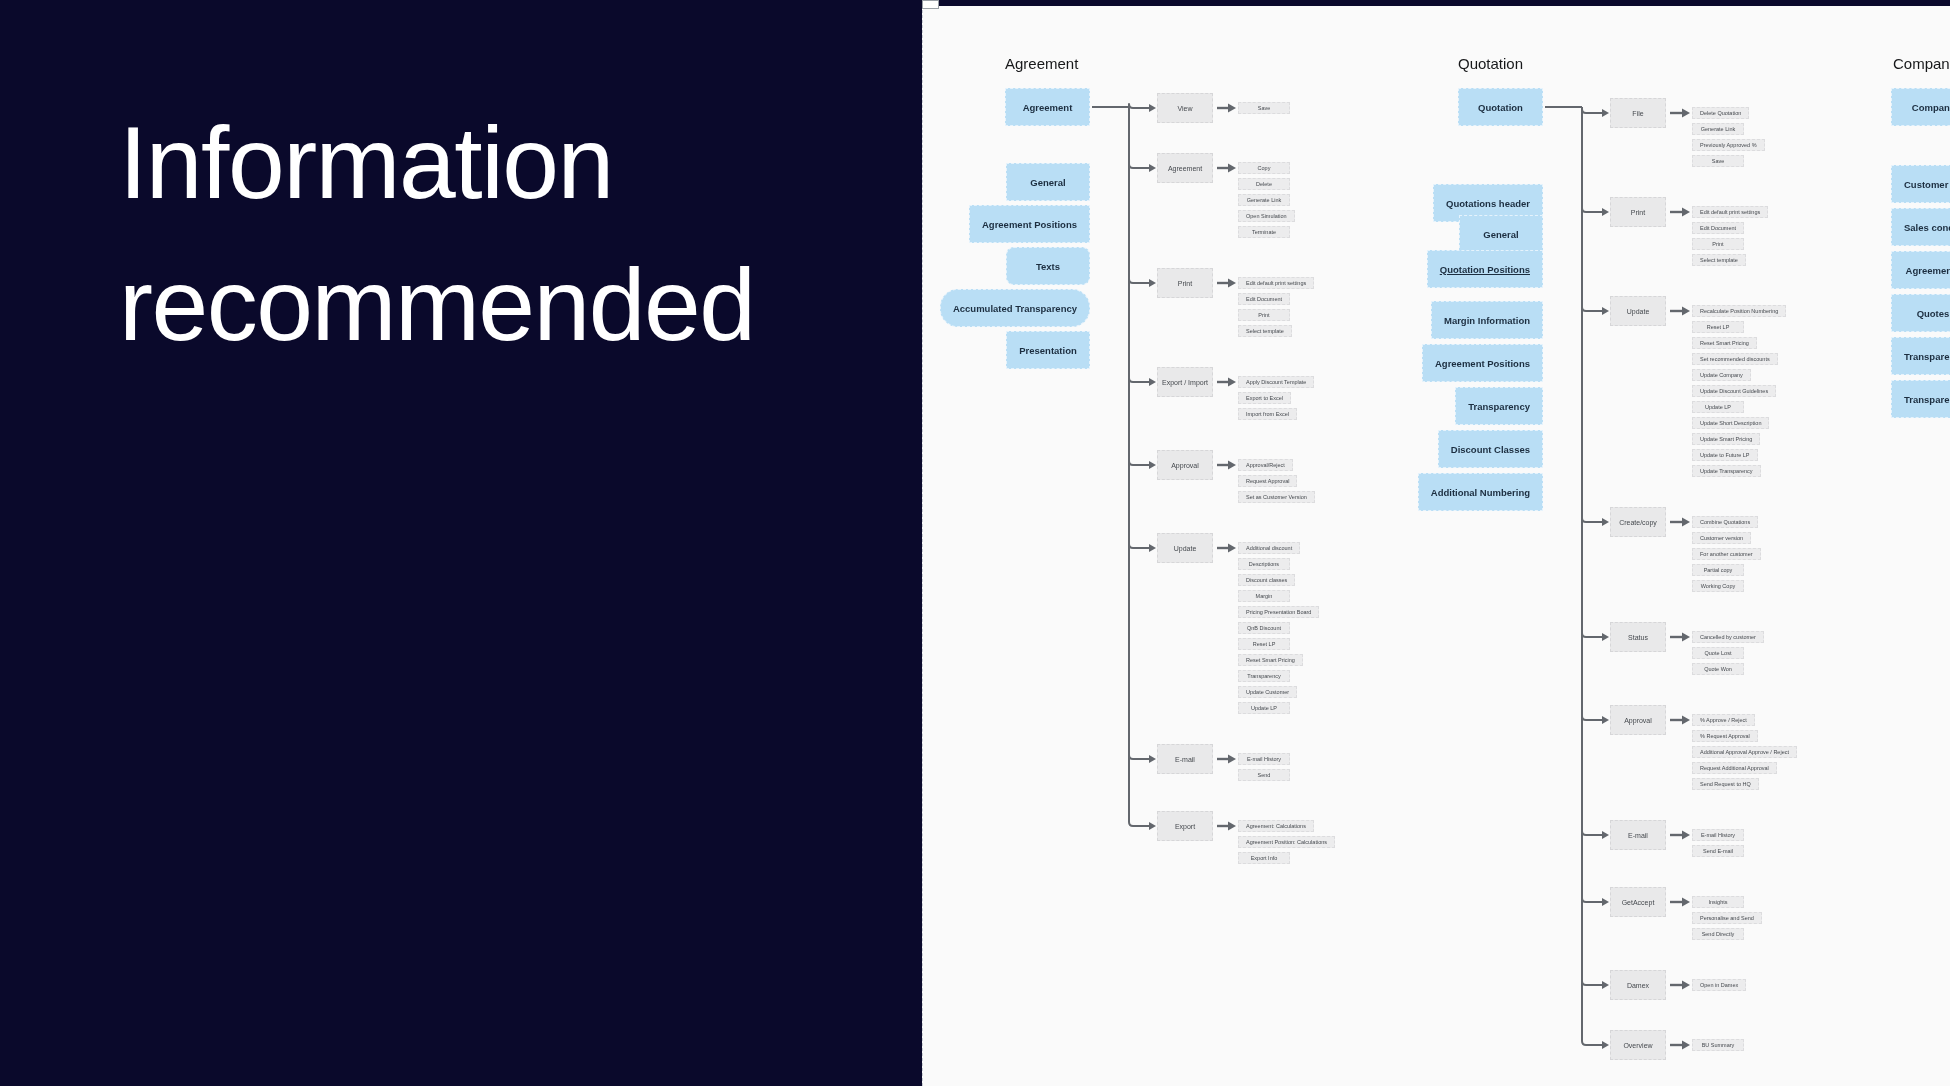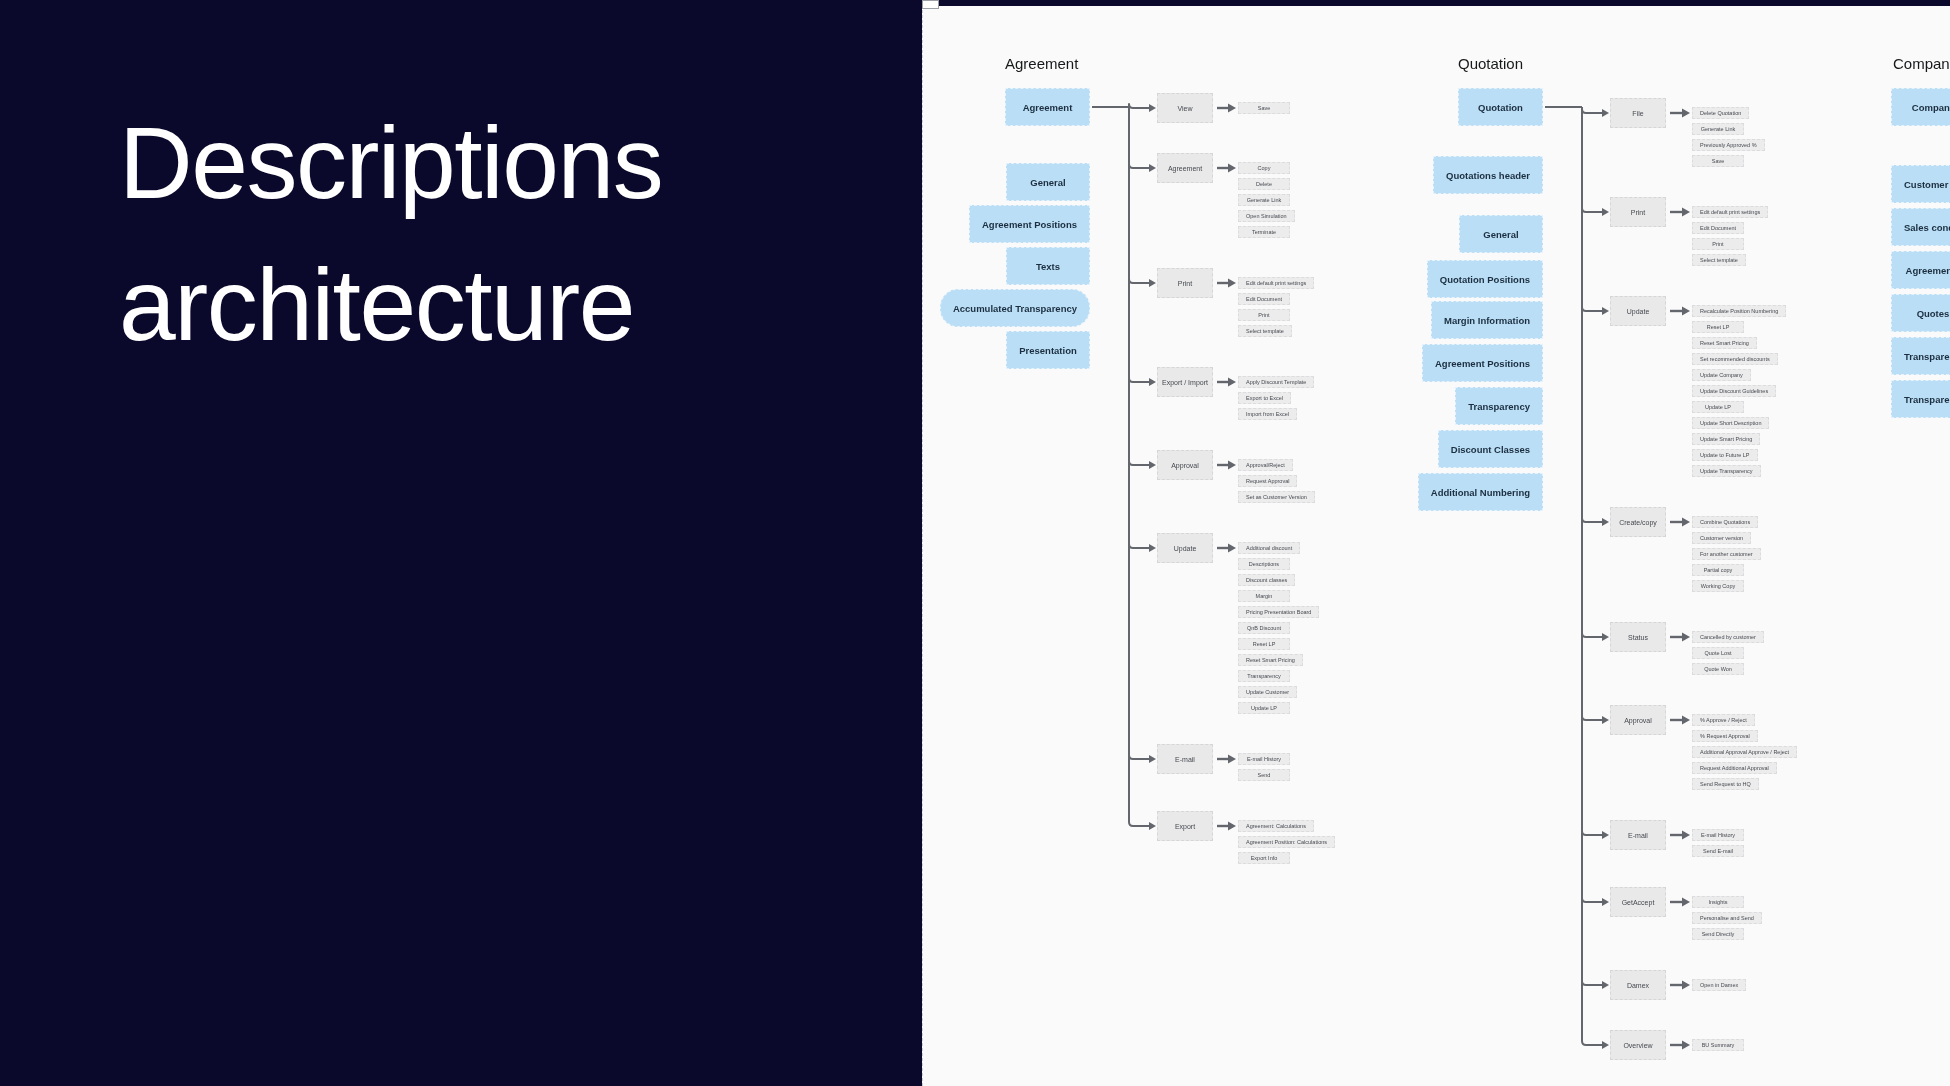--- a/index.html
+++ b/index.html
@@ -25,21 +25,21 @@
   .node.child{height:12px;min-width:52px;padding:0 7px;background:#ececed;border:1px dashed #dcdcde;
               font-size:5.5px;color:var(--node-gray-text,#45494e)}
 
   svg.connectors{position:absolute;left:0;top:0;pointer-events:none}
 </style>
 </head>
 <body>
 
 <div class="page">
   <aside class="left-panel">
-    <h1 class="page-title">Descriptions architecture</h1>
+    <h1 class="page-title">Information recommended</h1>
   </aside>
   <main class="canvas"></main>
   <div class="top-bar"></div>
   <div class="top-tab"></div>
   <svg class="connectors" width="1950" height="1086" viewBox="0 0 1950 1086">
       <polygon points="1149,104 1149,112 1156,108" fill="#63676d"></polygon>
       <path d="M 1217 108 H 1228" fill="none" stroke="#63676d" stroke-width="2.4" stroke-linejoin="round"></path>
       <polygon points="1228,103.5 1228,112.5 1236,108" fill="#63676d"></polygon>
       <polygon points="1149,164 1149,172 1156,168" fill="#63676d"></polygon>
       <path d="M 1217 168 H 1228" fill="none" stroke="#63676d" stroke-width="2.4" stroke-linejoin="round"></path>
@@ -93,21 +93,21 @@
       <polygon points="1602,1041 1602,1049 1609,1045" fill="#63676d"></polygon>
       <path d="M 1670 1045 H 1682" fill="none" stroke="#63676d" stroke-width="2.4" stroke-linejoin="round"></path>
       <polygon points="1682,1040.5 1682,1049.5 1690,1045" fill="#63676d"></polygon>
       <path d="M 1545 107 H 1582 M 1582 107 V 109 Q 1582 113 1586 113 H 1602 M 1582 107 V 208 Q 1582 212 1586 212 H 1602 M 1582 107 V 307 Q 1582 311 1586 311 H 1602 M 1582 107 V 518 Q 1582 522 1586 522 H 1602 M 1582 107 V 633 Q 1582 637 1586 637 H 1602 M 1582 107 V 716 Q 1582 720 1586 720 H 1602 M 1582 107 V 831 Q 1582 835 1586 835 H 1602 M 1582 107 V 898 Q 1582 902 1586 902 H 1602 M 1582 107 V 981 Q 1582 985 1586 985 H 1602 M 1582 107 V 1041 Q 1582 1045 1586 1045 H 1602" fill="none" stroke="#63676d" stroke-width="2" stroke-linejoin="round"></path>
     </svg>
   <div id="nodes">
       <div class="section-title" style="left: 1005px; top: 55px;">Agreement</div>
       <div class="node blue" style="left: 1005px; top: 88px; width: 85px;">Agreement</div>
       <div class="node blue" style="top: 163px; right: 860px;">General</div>
       <div class="node blue" style="top: 205px; right: 860px;">Agreement Positions</div>
-      <div class="node blue" style="top: 247px; right: 860px;">Texts</div>
+      <div class="node blue" style="top: 247px; right: 860px; border-radius: 8px;">Texts</div>
       <div class="node blue" style="top: 289px; right: 860px; border-radius: 18px;">Accumulated Transparency</div>
       <div class="node blue" style="top: 331px; right: 860px;">Presentation</div>
       <div class="node parent" style="left: 1157px; top: 93px;">View</div>
       <div class="node child" style="left: 1238px; top: 102px;">Save</div>
       <div class="node parent" style="left: 1157px; top: 153px;">Agreement</div>
       <div class="node child" style="left: 1238px; top: 162px;">Copy</div>
       <div class="node child" style="left: 1238px; top: 178px;">Delete</div>
       <div class="node child" style="left: 1238px; top: 194px;">Generate Link</div>
       <div class="node child" style="left: 1238px; top: 210px;">Open Simulation</div>
       <div class="node child" style="left: 1238px; top: 226px;">Terminate</div>
@@ -138,23 +138,23 @@
       <div class="node child" style="left: 1238px; top: 702px;">Update LP</div>
       <div class="node parent" style="left: 1157px; top: 744px;">E-mail</div>
       <div class="node child" style="left: 1238px; top: 753px;">E-mail History</div>
       <div class="node child" style="left: 1238px; top: 769px;">Send</div>
       <div class="node parent" style="left: 1157px; top: 811px;">Export</div>
       <div class="node child" style="left: 1238px; top: 820px;">Agreement: Calculations</div>
       <div class="node child" style="left: 1238px; top: 836px;">Agreement Position: Calculations</div>
       <div class="node child" style="left: 1238px; top: 852px;">Export Info</div>
       <div class="section-title" style="left: 1458px; top: 55px;">Quotation</div>
       <div class="node blue" style="left: 1458px; top: 88px; width: 85px;">Quotation</div>
-      <div class="node blue" style="top: 156px; right: 407px;">Quotations header</div>
+      <div class="node blue" style="top: 184px; right: 407px;">Quotations header</div>
       <div class="node blue" style="top: 215px; right: 407px;">General</div>
-      <div class="node blue" style="top: 260px; right: 407px;">Quotation Positions</div>
+      <div class="node blue" style="top: 250px; right: 407px; text-decoration: underline;">Quotation Positions</div>
       <div class="node blue" style="top: 301px; right: 407px;">Margin Information</div>
       <div class="node blue" style="top: 344px; right: 407px;">Agreement Positions</div>
       <div class="node blue" style="top: 387px; right: 407px;">Transparency</div>
       <div class="node blue" style="top: 430px; right: 407px;">Discount Classes</div>
       <div class="node blue" style="top: 473px; right: 407px;">Additional Numbering</div>
       <div class="node parent" style="left: 1610px; top: 98px;">File</div>
       <div class="node child" style="left: 1692px; top: 107px;">Delete Quotation</div>
       <div class="node child" style="left: 1692px; top: 123px;">Generate Link</div>
       <div class="node child" style="left: 1692px; top: 139px;">Previously Approved %</div>
       <div class="node child" style="left: 1692px; top: 155px;">Save</div>

